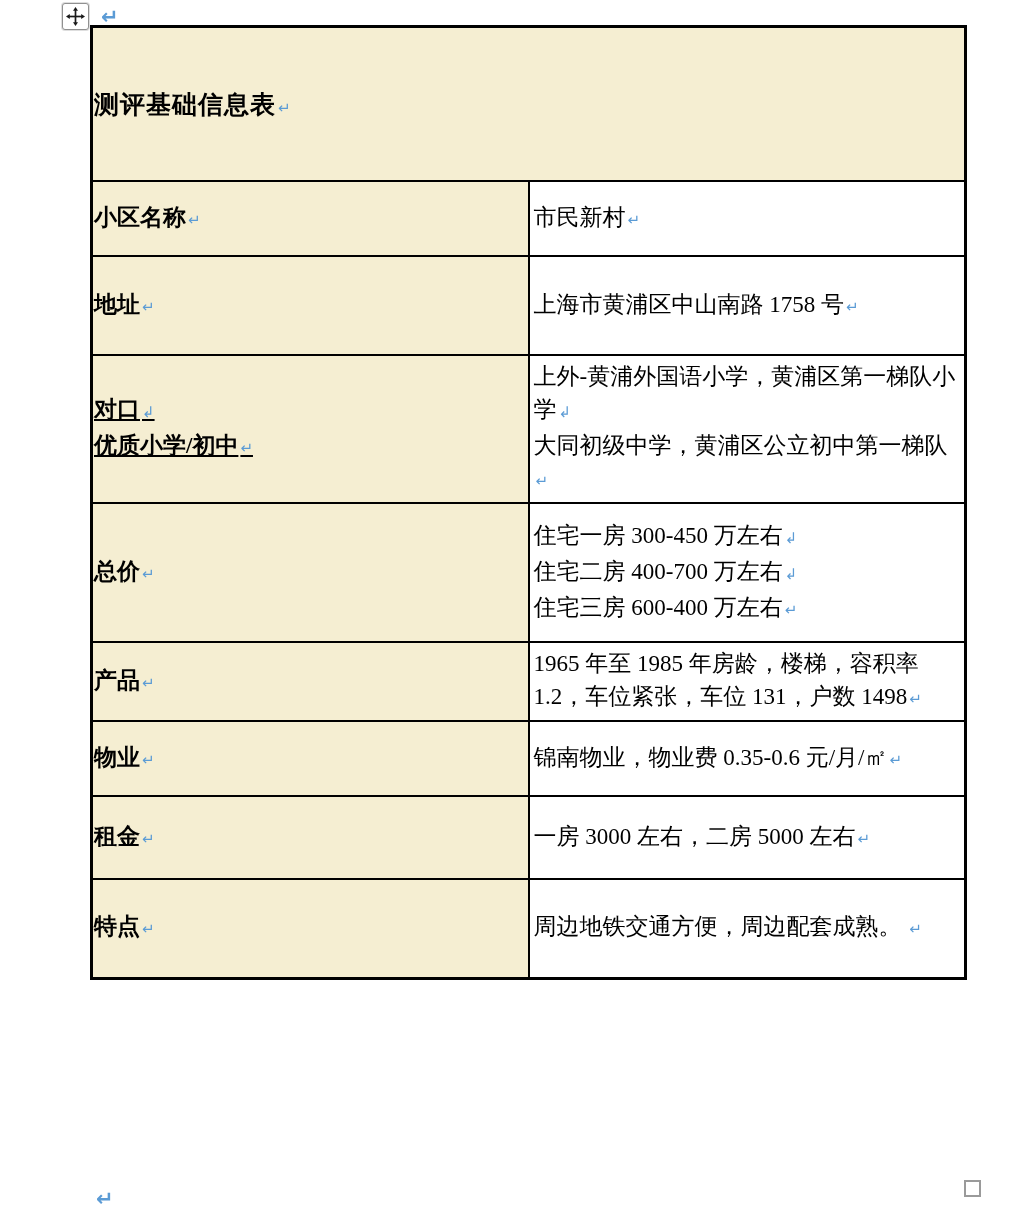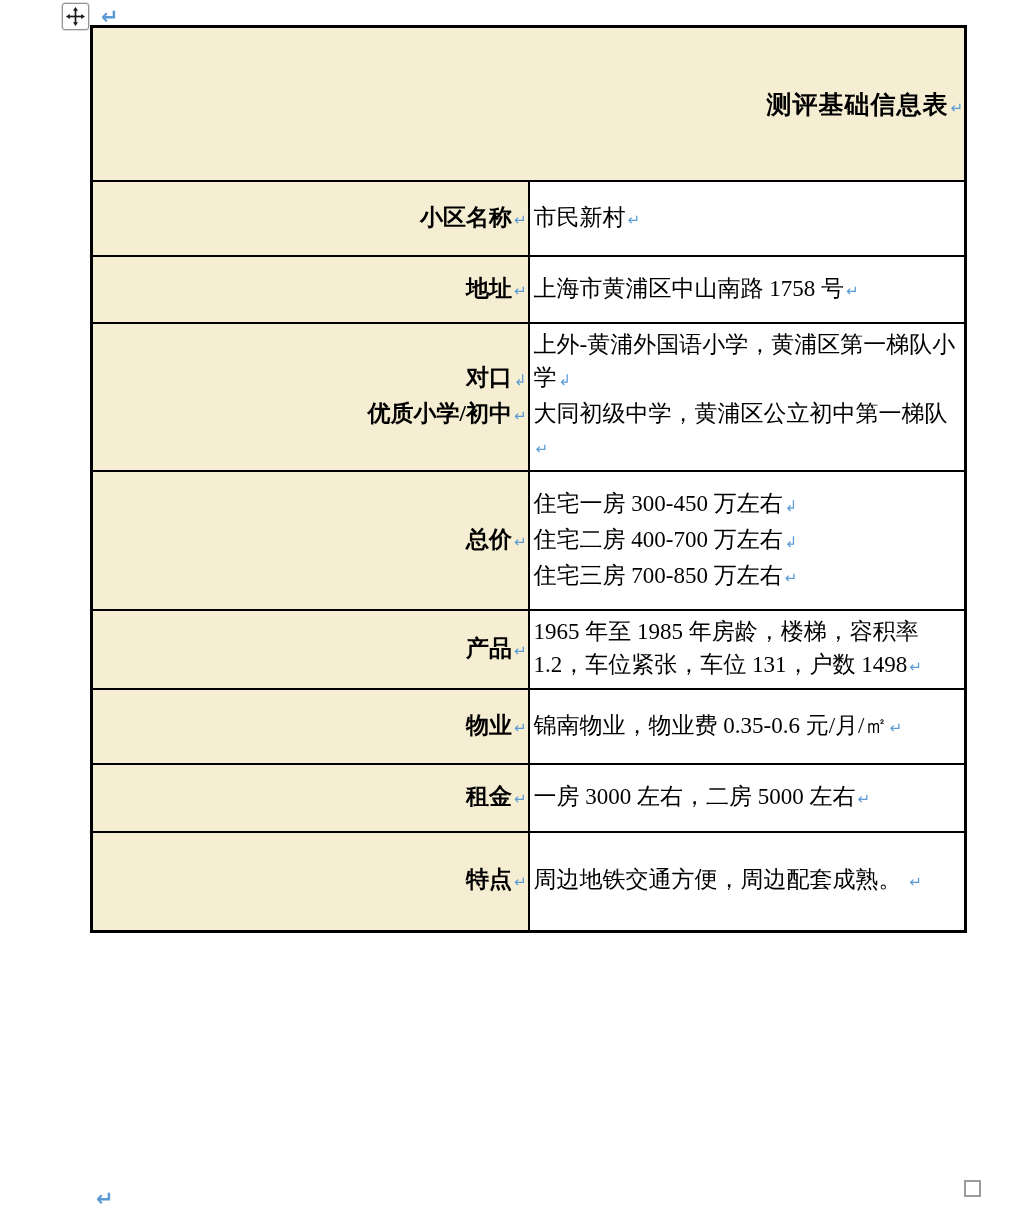--- a/index.html
+++ b/index.html
@@ -49,32 +49,32 @@
     width: 877px;
     border-collapse: collapse;
     table-layout: fixed;
     border: 3px solid #000000;
   }
   .doc-table td {
     border: 2px solid #000000;
     vertical-align: middle;
   }
   .header-cell {
-    text-align: right;
+    text-align: left;
     height: 150px;
     margin-top: 29px;
   }
   .table-title {
     font-weight: bold;
     font-size: 25px;
     color: #000000;
     letter-spacing: 1px;
   }
   .label-cell {
-    text-align: right;
+    text-align: left;
     font-weight: bold;
     font-size: 23px;
     color: #000000;
     line-height: 34px;
     cursor: text;
   }
   .value-cell {
     background: #ffffff;
     padding: 4px 4px;
     font-size: 23px;
@@ -121,65 +121,65 @@
       </td>
     </tr>
   <tr style="height: 75px;">
         <td class="label-cell" style="width: 230px; background: rgb(245, 238, 210);">
           <div><span>小区名称</span><span class="mark" style="color: rgb(91, 155, 213);">↵</span></div>
         </td>
         <td class="value-cell">
           <div><span>市民新村</span><span class="mark" style="color: rgb(91, 155, 213);">↵</span></div>
         </td>
       </tr>
-      <tr style="height: 67px;">
+      <tr style="height: 99px;">
         <td class="label-cell" style="width: 230px; background: rgb(245, 238, 210);">
           <div><span>地址</span><span class="mark" style="color: rgb(91, 155, 213);">↵</span></div>
         </td>
         <td class="value-cell">
           <div><span>上海市黄浦区中山南路 1758 号</span><span class="mark" style="color: rgb(91, 155, 213);">↵</span></div>
         </td>
       </tr>
       <tr style="height: 92px;">
-        <td class="label-cell" style="width: 230px; background: rgb(245, 238, 210);">
+        <td class="label-cell" style="width: 230px; background: rgb(245, 238, 210); text-decoration: underline;">
           <div><span>对口</span><span class="mark" style="color: rgb(91, 155, 213);">↲</span></div>
           <div><span>优质小学/初中</span><span class="mark" style="color: rgb(91, 155, 213);">↵</span></div>
         </td>
         <td class="value-cell">
           <div><span>上外-黄浦外国语小学，黄浦区第一梯队小学</span><span class="mark" style="color: rgb(91, 155, 213);">↲</span></div>
           <div><span>大同初级中学，黄浦区公立初中第一梯队</span><span class="mark" style="color: rgb(91, 155, 213);">↵</span></div>
         </td>
       </tr>
       <tr style="height: 139px;">
         <td class="label-cell" style="width: 230px; background: rgb(245, 238, 210);">
           <div><span>总价</span><span class="mark" style="color: rgb(91, 155, 213);">↵</span></div>
         </td>
         <td class="value-cell">
           <div><span>住宅一房 300-450 万左右</span><span class="mark" style="color: rgb(91, 155, 213);">↲</span></div>
           <div><span>住宅二房 400-700 万左右</span><span class="mark" style="color: rgb(91, 155, 213);">↲</span></div>
-          <div><span>住宅三房 700-850 万左右</span><span class="mark" style="color: rgb(91, 155, 213);">↵</span></div>
+          <div><span>住宅三房 600-400 万左右</span><span class="mark" style="color: rgb(91, 155, 213);">↵</span></div>
         </td>
       </tr>
       <tr style="height: 66px;">
         <td class="label-cell" style="width: 230px; background: rgb(245, 238, 210);">
           <div><span>产品</span><span class="mark" style="color: rgb(91, 155, 213);">↵</span></div>
         </td>
         <td class="value-cell">
           <div><span>1965 年至 1985 年房龄，楼梯，容积率 1.2，车位紧张，车位 131，户数 1498</span><span class="mark" style="color: rgb(91, 155, 213);">↵</span></div>
         </td>
       </tr>
       <tr style="height: 75px;">
         <td class="label-cell" style="width: 230px; background: rgb(245, 238, 210);">
           <div><span>物业</span><span class="mark" style="color: rgb(91, 155, 213);">↵</span></div>
         </td>
         <td class="value-cell">
           <div><span>锦南物业，物业费 0.35-0.6 元/月/㎡</span><span class="mark" style="color: rgb(91, 155, 213);">↵</span></div>
         </td>
       </tr>
-      <tr style="height: 68px;">
+      <tr style="height: 83px;">
         <td class="label-cell" style="width: 230px; background: rgb(245, 238, 210);">
           <div><span>租金</span><span class="mark" style="color: rgb(91, 155, 213);">↵</span></div>
         </td>
         <td class="value-cell">
           <div><span>一房 3000 左右，二房 5000 左右</span><span class="mark" style="color: rgb(91, 155, 213);">↵</span></div>
         </td>
       </tr>
       <tr style="height: 99px;">
         <td class="label-cell" style="width: 230px; background: rgb(245, 238, 210);">
           <div><span>特点</span><span class="mark" style="color: rgb(91, 155, 213);">↵</span></div>

